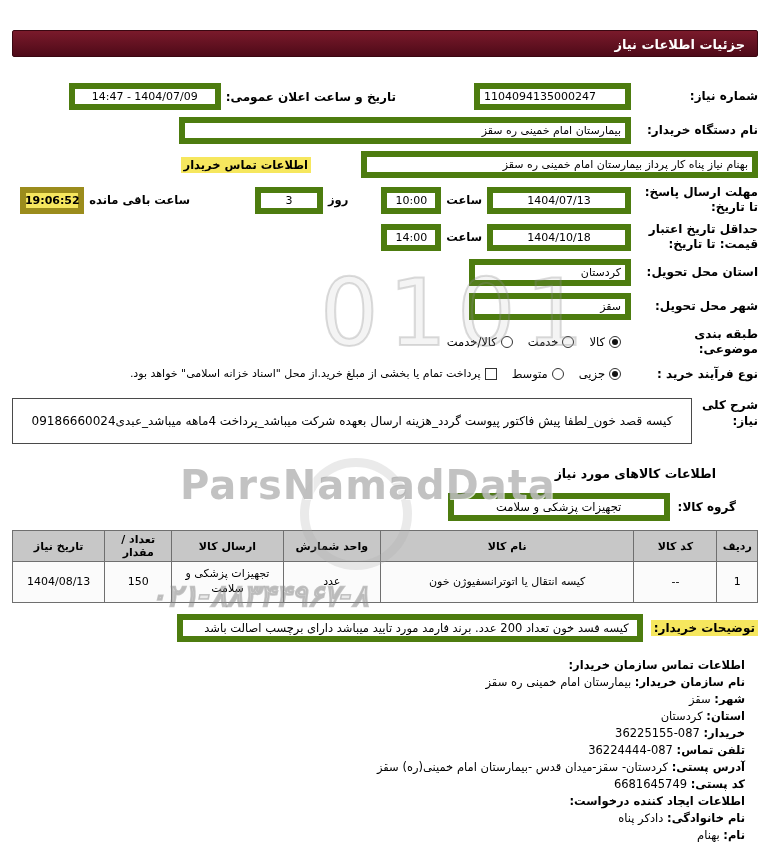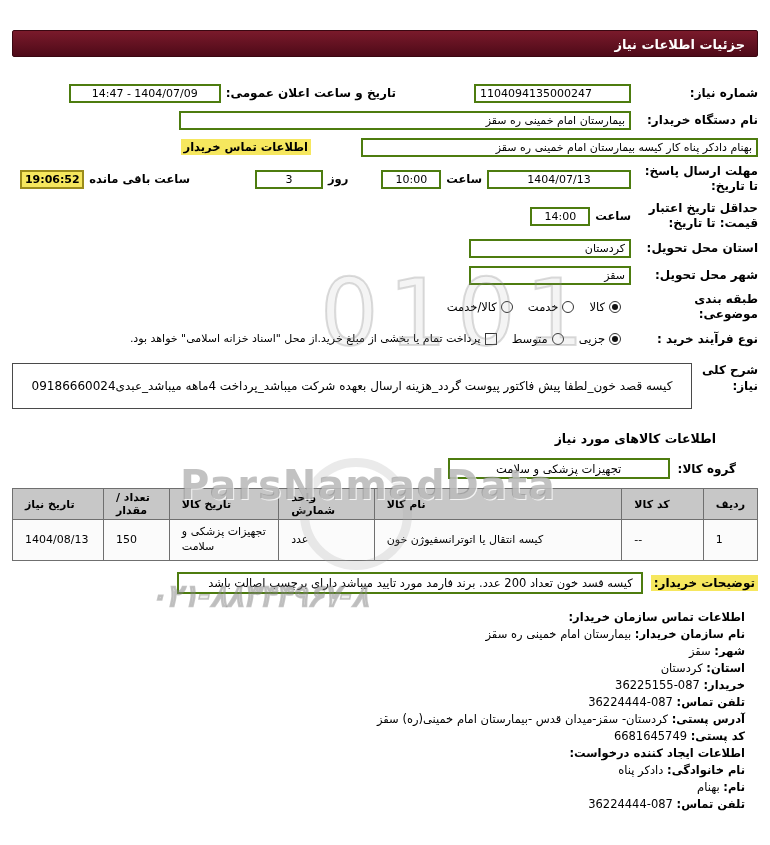--- a/index.html
+++ b/index.html
@@ -50,21 +50,21 @@
     border: 1px solid #3a0711; border-radius: 2px;
   }
 
   
   .form { position: relative; z-index: 2; }
   .row { display: flex; align-items: center; gap: 5px; margin-bottom: 7px; min-height: 20px; }
   .lbl { font-weight: bold; font-size: 12px; white-space: nowrap; }
   .lbl.col { width: 122px; flex: none; white-space: normal; line-height: 1.25; }
   .lbl.sm { font-size: 11.5px; }
   .field {
-    border: 2px solid #4d7c0f; background: #fff;
+    border: 6px solid #4d7c0f; background: #fff;
     min-height: 19px; font-size: 11px;
     display: flex; align-items: center;
     padding: 1px 4px; flex: none;
   }
   .field.num { direction: ltr; justify-content: center; }
   .field.left { justify-content: flex-start; }
   .w157{width:157px} .w152{width:152px} .w452{width:452px} .w397{width:397px}
   .w144{width:144px} .w72{width:60px} .w68{width:68px} .w64{width:64px}
   .w162{width:162px} .w222{width:222px}
   .ms28{margin-inline-start:28px} .ms45{margin-inline-start:45px}
@@ -98,21 +98,21 @@
     text-align: center; font-size: 12px; padding: 4px 12px; line-height: 1.55;
   }
 
   .sec-title { font-weight: bold; font-size: 12.5px; margin: 22px 42px 0 0; position: relative; z-index: 2; }
 
   .group-row { display: flex; align-items: center; gap: 8px; margin-top: 12px; padding-right: 22px; position: relative; z-index: 2; }
   .group-box { justify-content: center; min-height: 21px; font-size: 11.5px; }
 
   
   table { width: 100%; border-collapse: collapse; margin-top: 9px; position: relative; z-index: 2; }
-  th, td { border: 1px solid #6f6f6f; font-size: 11px; text-align: left; padding: 2px 12px; }
+  th, td { border: 1px solid #6f6f6f; font-size: 11px; text-align: center; padding: 2px 4px; }
   th { background: #c7c7c7; height: 23px; font-weight: bold; }
   td { height: 41px; background: rgba(250,250,250,0.75); line-height: 1.35; }
 
   
   .notes-row { display: flex; align-items: center; gap: 8px; margin-top: 11px; position: relative; z-index: 2; }
   .notes-box { width: 466px; min-height: 22px; font-size: 11.5px; justify-content: flex-start; padding-right: 8px; }
 
   
   .contact { margin-top: 15px; padding-right: 13px; font-size: 11.5px; line-height: 1.48; position: relative; z-index: 2; }
   .c-line b { font-size: 11.5px; text-align: right; }
@@ -138,37 +138,38 @@
       <div class="lbl ms73">تاریخ و ساعت اعلان عمومی:</div>
       <div class="field w152 num">14:47 - 1404/07/09</div>
     </div>
 
     <div class="row">
       <div class="lbl col">نام دستگاه خریدار:</div>
       <div class="field w452">بیمارستان امام خمینی  ره  سقز</div>
     </div>
 
     <div class="row">
-      <div class="field w397">بهنام دادکر پناه کار کیسه بیمارستان امام خمینی  ره  سقز</div>
+      <div class="field w397">بهنام نیاز پناه کار پرداز بیمارستان امام خمینی  ره  سقز</div>
       <div class="hl link ms45">اطلاعات تماس خریدار</div>
     </div>
 
     <div class="row">
       <div class="lbl col">مهلت ارسال پاسخ: تا تاریخ:</div>
       <div class="field w144 num">1404/07/13</div>
       <div class="lbl sm">ساعت</div>
       <div class="field w72 num">10:00</div>
       <div class="lbl sm ms28">روز</div>
       <div class="field w68 num">3</div>
       <div class="lbl sm ms60">ساعت باقی مانده</div>
       <div class="field w64 num timer">19:06:52</div>
     </div>
 
     <div class="row">
       <div class="lbl col">حداقل تاریخ اعتبار قیمت: تا تاریخ:</div>
+      <div class="field w144 num">1404/10/18</div>
       <div class="lbl sm">ساعت</div>
       <div class="field w72 num">14:00</div>
     </div>
 
     <div class="row">
       <div class="lbl col">استان محل تحویل:</div>
       <div class="field w162">کردستان</div>
     </div>
 
     <div class="row">
@@ -230,21 +231,21 @@
         <col style="width:110px">
         <col style="width:66px">
         <col style="width:91px">
     </colgroup>
     <thead>
       <tr>
         <th>ردیف</th>
         <th>کد کالا</th>
         <th>نام کالا</th>
         <th>واحد شمارش</th>
-        <th>تاریخ کالا</th>
+        <th>ارسال کالا</th>
         <th>تعداد / مقدار</th>
         <th>تاریخ نیاز</th>
       </tr>
     </thead>
     <tbody>
       <tr>
         <td>1</td>
         <td>--</td>
         <td>کیسه انتقال یا اتوترانسفیوژن خون</td>
         <td>عدد</td>

